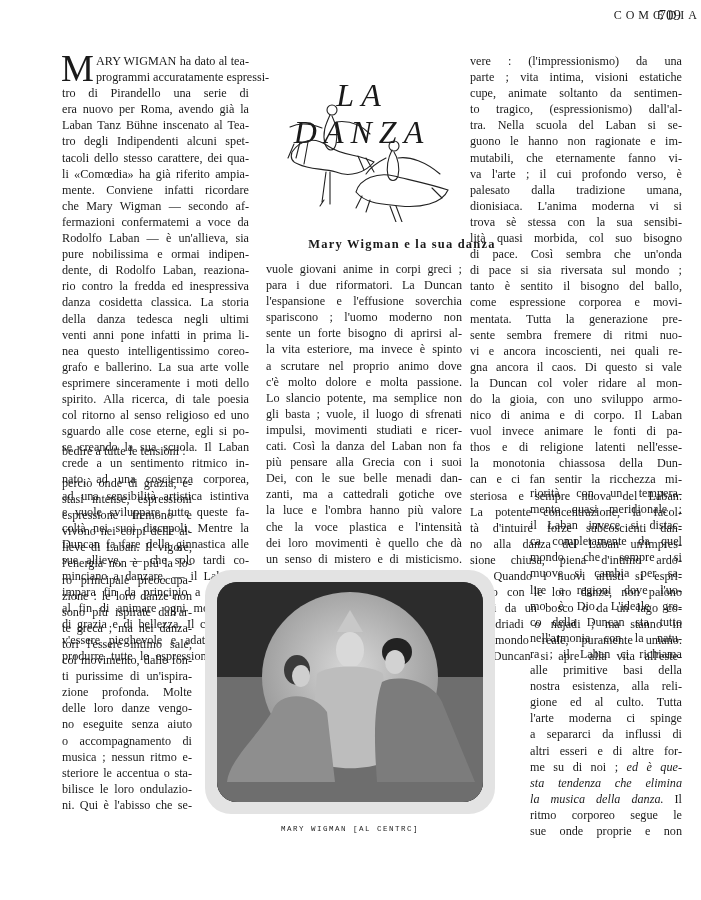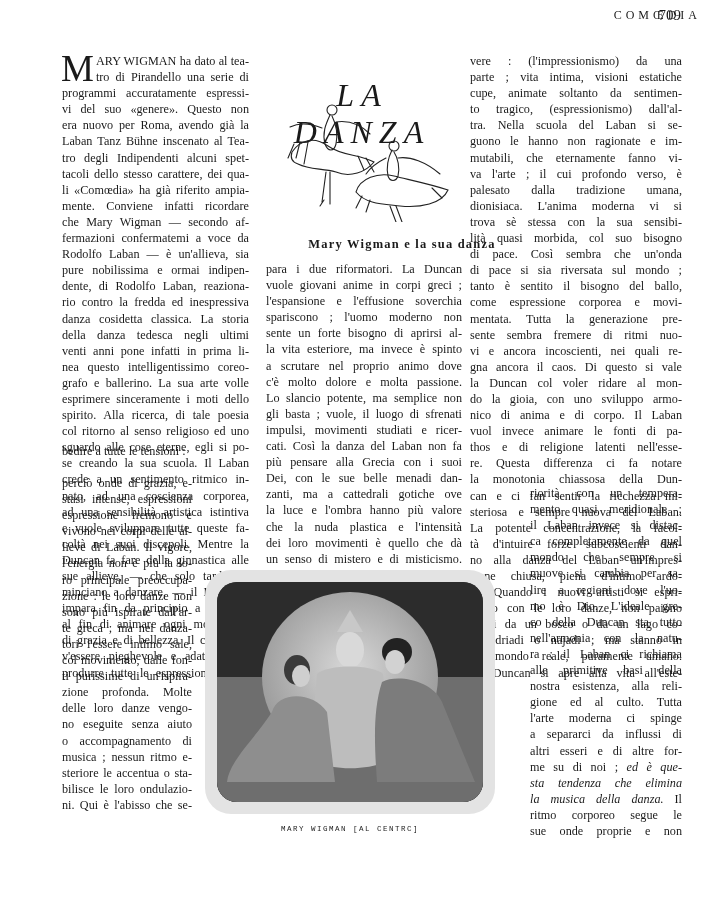--- a/index.html
+++ b/index.html
@@ -33,23 +33,22 @@
 </head>
 <body>
 
 <div class="running-head">COMŒDIA</div>
 <div class="page-number">709</div>
 
 <div class="col col1">
   <span class="dropcap">M</span>
   <div>
       <span class="line">ARY WIGMAN ha dato al tea-</span>
+      <span class="line">programmi accuratamente espressi-</span>
       <span class="line">tro di Pirandello una serie di</span>
-      <span class="line">programmi accuratamente espressi-</span>
-      <span class="line">vi del suo «genere». Questo non</span>
       <span class="line">era nuovo per Roma, avendo già la</span>
       <span class="line">Laban Tanz Bühne inscenato al Tea-</span>
       <span class="line">tro degli Indipendenti alcuni spet-</span>
       <span class="line">tacoli dello stesso carattere, dei qua-</span>
       <span class="line">li «Comœdia» ha già riferito ampia-</span>
       <span class="line">mente. Conviene infatti ricordare</span>
       <span class="line">che Mary Wigman — secondo af-</span>
       <span class="line">fermazioni confermatemi a voce da</span>
       <span class="line">Rodolfo Laban — è un'allieva, sia</span>
       <span class="line">pure nobilissima e ormai indipen-</span>
@@ -127,37 +126,37 @@
     <path d="M128 66 C140 64 156 70 170 82 M116 66 C108 70 100 76 96 82"></path>
     <path d="M86 100 C90 86 108 80 124 84 C140 88 160 92 178 98 C172 112 150 116 130 114 C112 112 96 112 86 100"></path>
     <path d="M92 104 L86 116 M100 108 L96 120 M162 96 L172 106"></path>
     <path d="M120 114 L126 130 M126 114 L132 130"></path>
   </svg>
 </div>
 <div class="subtitle">Mary Wigman e la sua danza</div>
 
 <div class="col col2">
   <div>
+      <span class="line">vuole giovani anime in corpi greci ;</span>
       <span class="line">para i due riformatori. La Duncan</span>
-      <span class="line">vuole giovani anime in corpi greci ;</span>
       <span class="line">l'espansione e l'effusione soverchia</span>
       <span class="line">spariscono ; l'uomo moderno non</span>
       <span class="line">sente un forte bisogno di aprirsi al-</span>
       <span class="line">la vita esteriore, ma invece è spinto</span>
       <span class="line">a scrutare nel proprio animo dove</span>
       <span class="line">c'è molto dolore e molta passione.</span>
       <span class="line">Lo slancio potente, ma semplice non</span>
       <span class="line">gli basta ; vuole, il luogo di sfrenati</span>
       <span class="line">impulsi, movimenti studiati e ricer-</span>
       <span class="line">cati. Così la danza del Laban non fa</span>
       <span class="line">più pensare alla Grecia con i suoi</span>
       <span class="line">Dei, con le sue belle menadi dan-</span>
       <span class="line">zanti, ma a cattedrali gotiche ove</span>
       <span class="line">la luce e l'ombra hanno più valore</span>
-      <span class="line">che la nuda plastica e l'intensità</span>
+      <span class="line">che la voce plastica e l'intensità</span>
       <span class="line">dei loro movimenti è quello che dà</span>
       <span class="line">un senso di mistero e di misticismo.</span>
       <span class="line">  Duncan e Laban, rappresentano</span>
       <span class="line">ogni contrasto nella moderna dan-</span>
       <span class="line">za tedesca. Luce, sole, gioia di vi-</span>
     </div>
 </div>
 
 <div class="col col3">
   <div>
@@ -179,21 +178,20 @@
       <span class="line">come espressione corporea e movi-</span>
       <span class="line">mentata. Tutta la generazione pre-</span>
       <span class="line">sente sembra fremere di ritmi nuo-</span>
       <span class="line">vi e ancora incoscienti, nei quali re-</span>
       <span class="line">gna ancora il caos. Di questo si vale</span>
       <span class="line">la Duncan col voler ridare al mon-</span>
       <span class="line">do la gioia, con uno sviluppo armo-</span>
       <span class="line">nico di anima e di corpo. Il Laban</span>
       <span class="line">vuol invece animare le fonti di pa-</span>
       <span class="line">thos e di religione latenti nell'esse-</span>
-      <span class="line">re. Questa differenza ci fa notare</span>
       <span class="line">la monotonia chiassosa della Dun-</span>
       <span class="line">can e ci fan sentir la ricchezza mi-</span>
       <span class="line">steriosa e sempre nuova del Laban.</span>
       <span class="line">La potente concentrazione, la facol-</span>
       <span class="line">tà d'intuire forze subcoscienti dan-</span>
       <span class="line">no alla danza del Laban un'impres-</span>
       <span class="line">sione chiusa, piena d'intimo ardo-</span>
       <span class="line">re. Quando i nuovi artisti si espri-</span>
       <span class="line">mono con le loro danze, non paiono</span>
       <span class="line">usciti da un bosco o da un lago co-</span>

